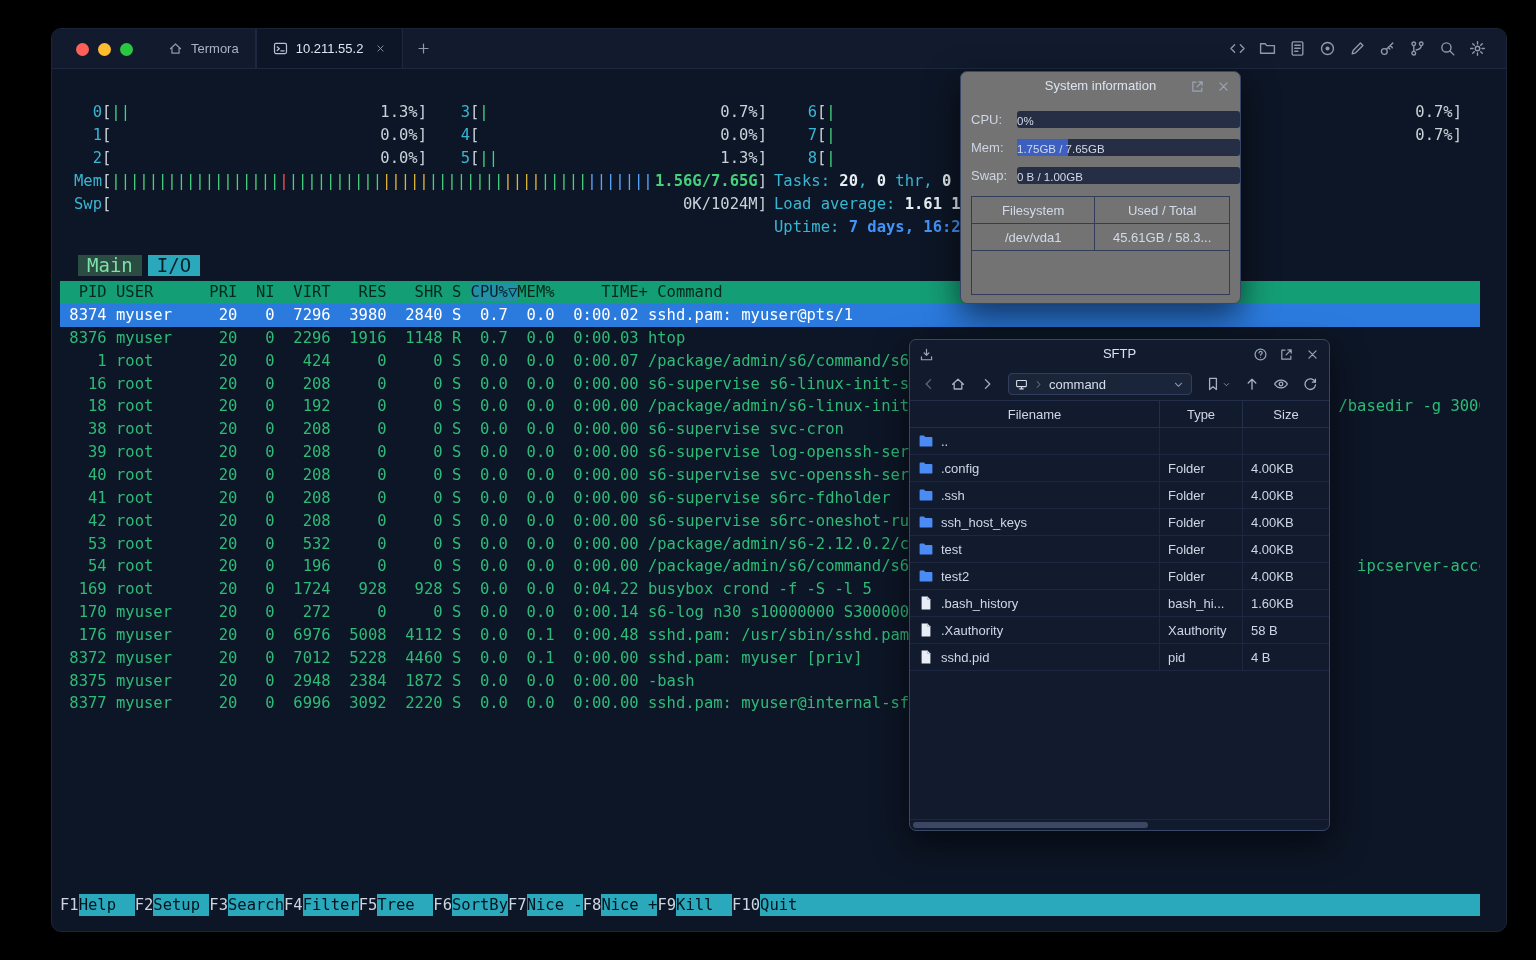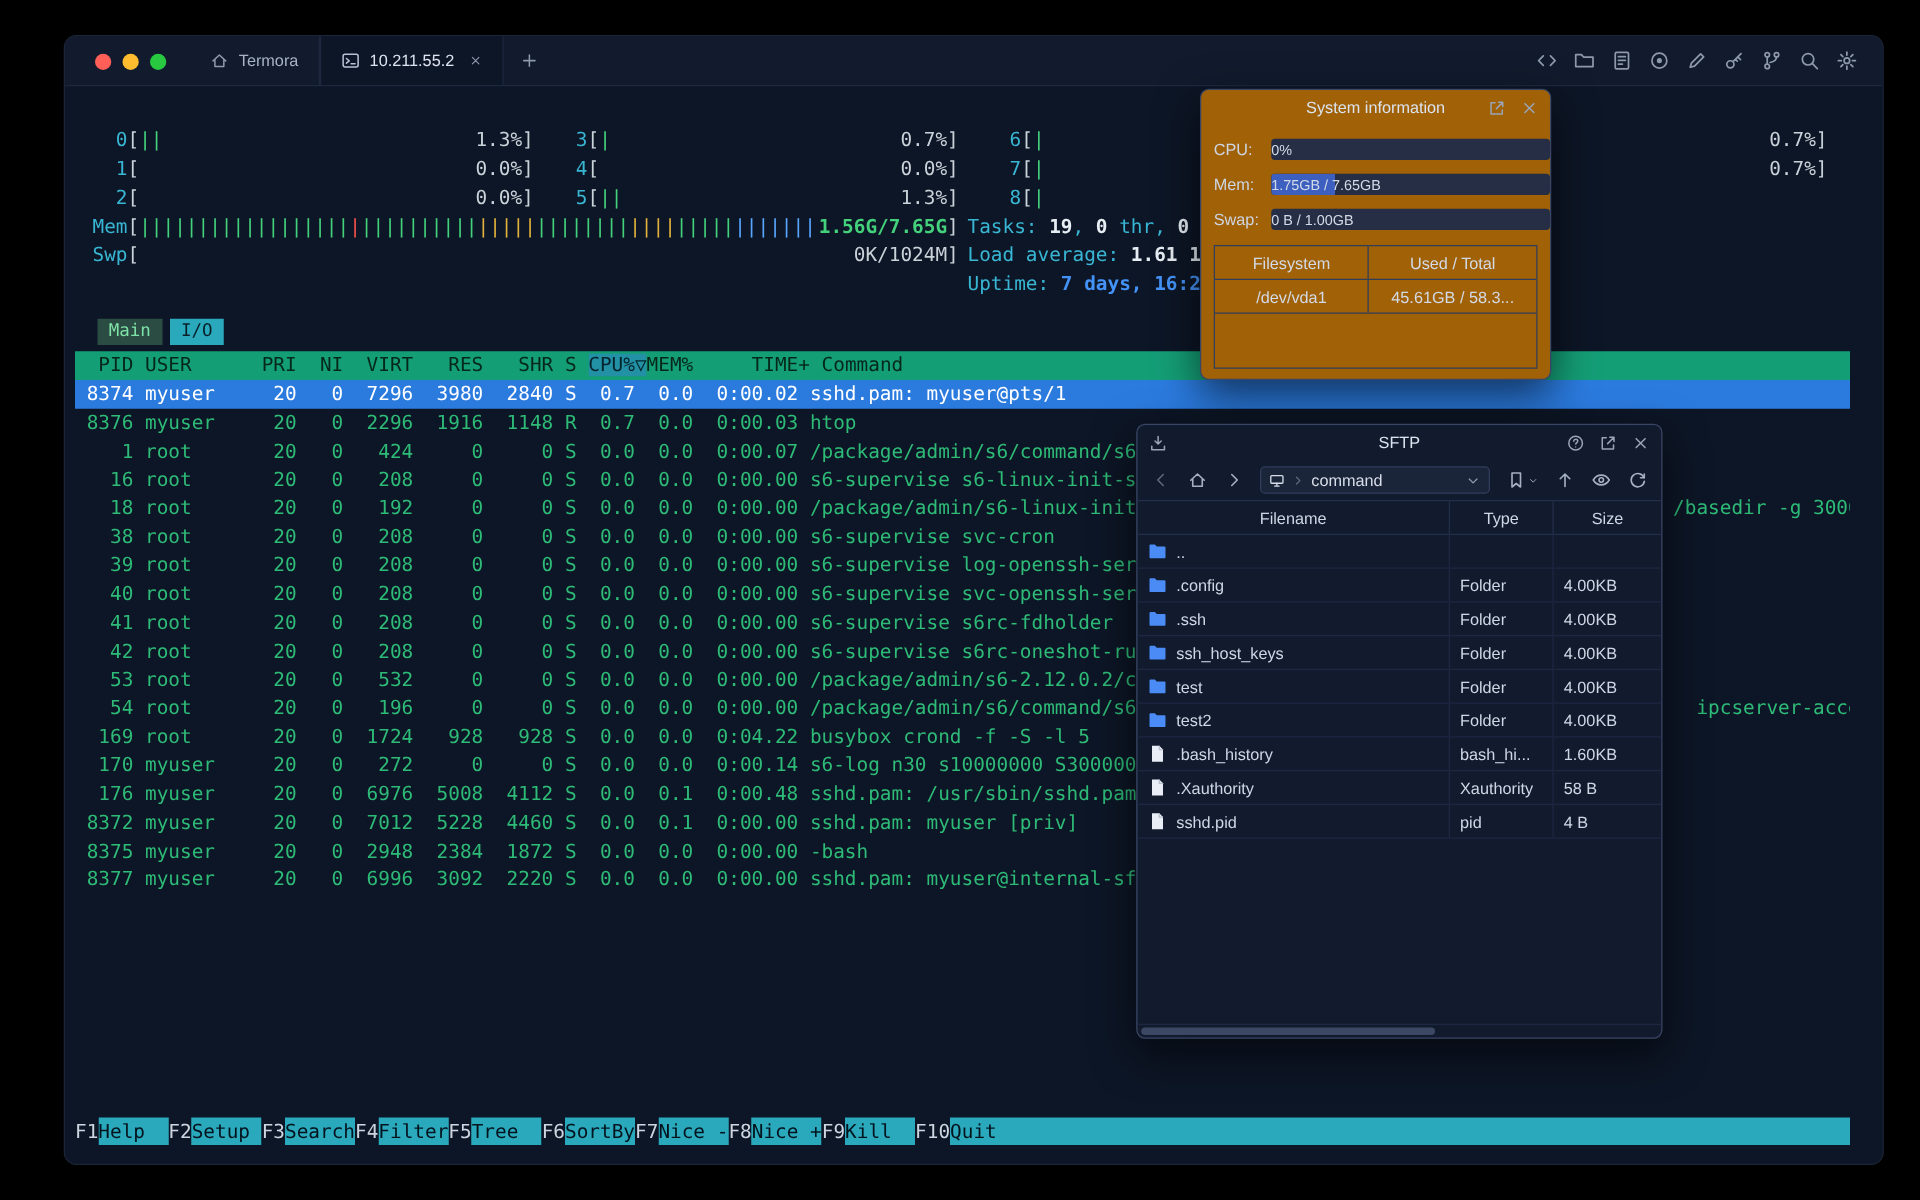--- a/index.html
+++ b/index.html
@@ -24,35 +24,35 @@
   .wicon svg{width:17px;height:17px}
   
   .terminal{position:absolute;left:0;top:40px;width:1456px;height:864px;font-family:"DejaVu Sans Mono",monospace;font-size:15.5px;line-height:23px;color:#c9d1d9;z-index:1}
   .tline{position:absolute;white-space:pre}
   .meter{position:absolute;display:flex;white-space:pre}
   .meter .fill{flex:1}
   .num{color:#38b6d3}.br{color:#c9d1d9}.pct{color:#c9d1d9}
   .bar-g{color:#43d17c}.bar-y{color:#e0b13e}.bar-r{color:#f85149}.bar-b{color:#58a6ff}
   .memval{color:#43d17c;font-weight:bold}.swpval{color:#c9d1d9}
   .rl-c{color:#38b6d3}.rl-b{color:#e6edf3;font-weight:bold}.rl-u{color:#4493f8;font-weight:bold}
-  .htabs{position:absolute;display:flex;gap:6px;font-size:14px;line-height:21px}
+  .htabs{position:absolute;display:flex;gap:6px;font-size:19px;line-height:21px}
   .htab{padding:0 9px}
   .htab.main{background:#2a4c42;color:#7ee2a8}
   .htab.io{background:#2aa9bd;color:#062029}
   .phead{position:absolute;left:8px;width:1420px;height:23px;background:#149e76;color:#05281b;white-space:pre;overflow:hidden}
   .sortcell{background:#2391a5;color:#04242c}
   .prow{position:absolute;left:8px;width:1420px;height:23px;color:#2eba77;white-space:pre;overflow:hidden}
   .prow.sel{background:#2b7bdf;color:#ffffff}
   .fnbar{position:absolute;left:8px;top:825px;width:1420px;height:22px;display:flex;line-height:22px}
   .fnkey{display:flex}
   .fk{color:#cdd6e0;white-space:pre}
   .fl{background:#2aa9bd;color:#04131d;white-space:pre}
   .fnfill{flex:1;background:#2aa9bd}
   
-  .panel{position:absolute;background:#a16207;border:1px solid #3a4666;border-radius:7px;box-shadow:0 12px 34px rgba(0,0,0,.6);z-index:10;font-family:"Liberation Sans",sans-serif}
+  .panel{position:absolute;background:#737373;border:1px solid #3a4666;border-radius:7px;box-shadow:0 12px 34px rgba(0,0,0,.6);z-index:10;font-family:"Liberation Sans",sans-serif}
   .panel-title{position:relative;height:28px;line-height:28px;text-align:center;color:#dbe3ef;font-size:13px}
   .pt-left{position:absolute;left:9px;top:0;height:28px;display:flex;align-items:center;color:#9aa4b8}
   .pt-icons{position:absolute;right:9px;top:0;height:28px;display:flex;align-items:center;gap:11px;color:#9aa4b8}
   .picon{display:flex}
   .picon svg{width:15px;height:15px}
   
   .sysinfo{left:908px;top:42px;width:281px;height:233px}
   .si-row{display:flex;align-items:center;margin:11px 0 0 10px}
   .si-label{width:46px;font-size:13px;color:#cdd5e3}
   .si-bar{position:relative;flex:1;height:17px;background:#252e44;border-radius:3px;overflow:hidden}
@@ -187,21 +187,21 @@
       <div class="meter" style="left:22px;top:55px;width:353px"><span class="num">  1</span><span class="br">[</span><span class="bar-g"></span><span class="fill"></span><span class="pct">0.0%</span><span class="br">]</span></div>
       <div class="meter" style="left:22px;top:78px;width:353px"><span class="num">  2</span><span class="br">[</span><span class="bar-g"></span><span class="fill"></span><span class="pct">0.0%</span><span class="br">]</span></div>
       <div class="meter" style="left:390px;top:32px;width:325px"><span class="num">  3</span><span class="br">[</span><span class="bar-g">|</span><span class="fill"></span><span class="pct">0.7%</span><span class="br">]</span></div>
       <div class="meter" style="left:390px;top:55px;width:325px"><span class="num">  4</span><span class="br">[</span><span class="bar-g"></span><span class="fill"></span><span class="pct">0.0%</span><span class="br">]</span></div>
       <div class="meter" style="left:390px;top:78px;width:325px"><span class="num">  5</span><span class="br">[</span><span class="bar-g">||</span><span class="fill"></span><span class="pct">1.3%</span><span class="br">]</span></div>
       <div class="meter" style="left:737px;top:32px;width:673px"><span class="num">  6</span><span class="br">[</span><span class="bar-g">|</span><span class="fill"></span><span class="pct">0.7%</span><span class="br">]</span></div>
       <div class="meter" style="left:737px;top:55px;width:673px"><span class="num">  7</span><span class="br">[</span><span class="bar-g">|</span><span class="fill"></span><span class="pct">0.7%</span><span class="br">]</span></div>
       <div class="meter" style="left:737px;top:78px;width:673px"><span class="num">  8</span><span class="br">[</span><span class="bar-g">|</span></div>
       <div class="meter" style="left:22px;top:101px;width:693px"><span class="num">Mem</span><span class="br">[</span><span class="bar-g">||||||||||||||||||</span><span class="bar-r">|</span><span class="bar-g">||||||||||</span><span class="bar-y">|||||</span><span class="bar-g">||||||||</span><span class="bar-y">||||</span><span class="bar-g">|||||</span><span class="bar-b">|||||||</span><span class="fill"></span><span class="memval">1.56G/7.65G</span><span class="br">]</span></div>
       <div class="meter" style="left:22px;top:124px;width:693px"><span class="num">Swp</span><span class="br">[</span><span class="fill"></span><span class="swpval">0K/1024M</span><span class="br">]</span></div>
-      <div class="tline" style="left:722px;top:101px"><span class="rl-c">Tasks: </span><span class="rl-b">19</span><span class="rl-c">, </span><span class="rl-b">0</span><span class="rl-c"> thr, </span><span class="rl-b">0 </span></div>
+      <div class="tline" style="left:722px;top:101px"><span class="rl-c">Tasks: </span><span class="rl-b">20</span><span class="rl-c">, </span><span class="rl-b">0</span><span class="rl-c"> thr, </span><span class="rl-b">0 </span></div>
       <div class="tline" style="left:722px;top:124px"><span class="rl-c">Load average: </span><span class="rl-b">1.61 1</span></div>
       <div class="tline" style="left:722px;top:147px"><span class="rl-c">Uptime: </span><span class="rl-u">7 days, 16:2</span></div>
       <div class="htabs" style="left:26px;top:186px">
         <span class="htab main">Main</span>
         <span class="htab io">I/O</span>
       </div>
       <div class="phead" style="top:212px"><span>  PID USER      PRI  NI  VIRT   RES   SHR S </span><span class="sortcell">CPU%▽</span><span>MEM%     TIME+ Command</span></div>
       <div class="prow sel" style="top:235px"> 8374 myuser     20   0  7296  3980  2840 S  0.7  0.0  0:00.02 sshd.pam: myuser@pts/1</div>
       <div class="prow" style="top:258px"> 8376 myuser     20   0  2296  1916  1148 R  0.7  0.0  0:00.03 htop</div>
       <div class="prow" style="top:281px">    1 root       20   0   424     0     0 S  0.0  0.0  0:00.07 /package/admin/s6/command/s6-</div>

